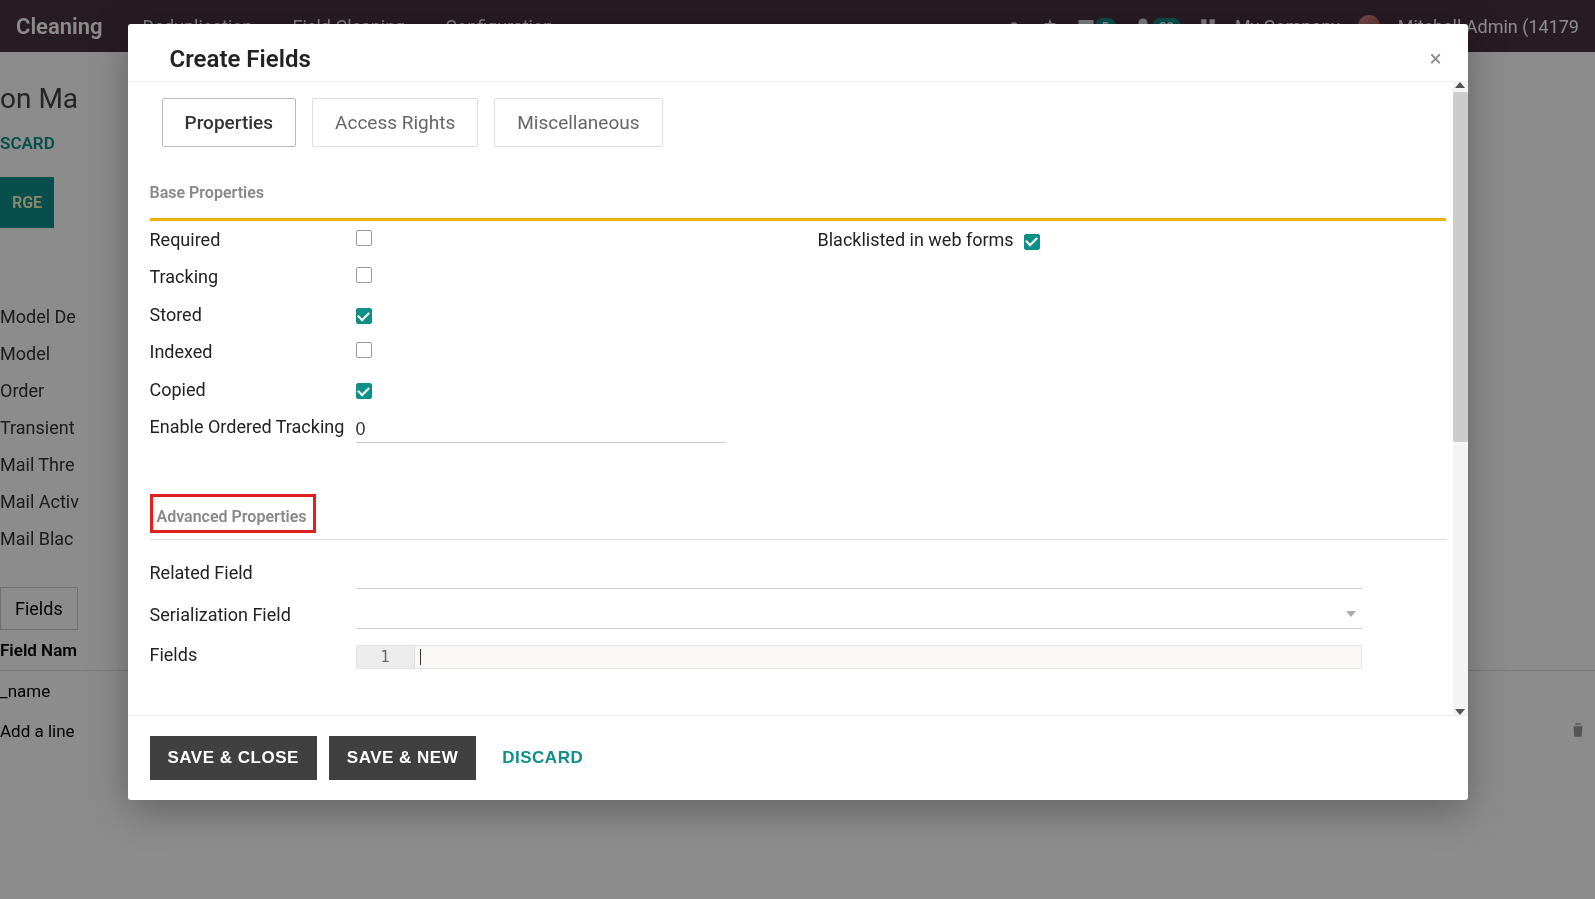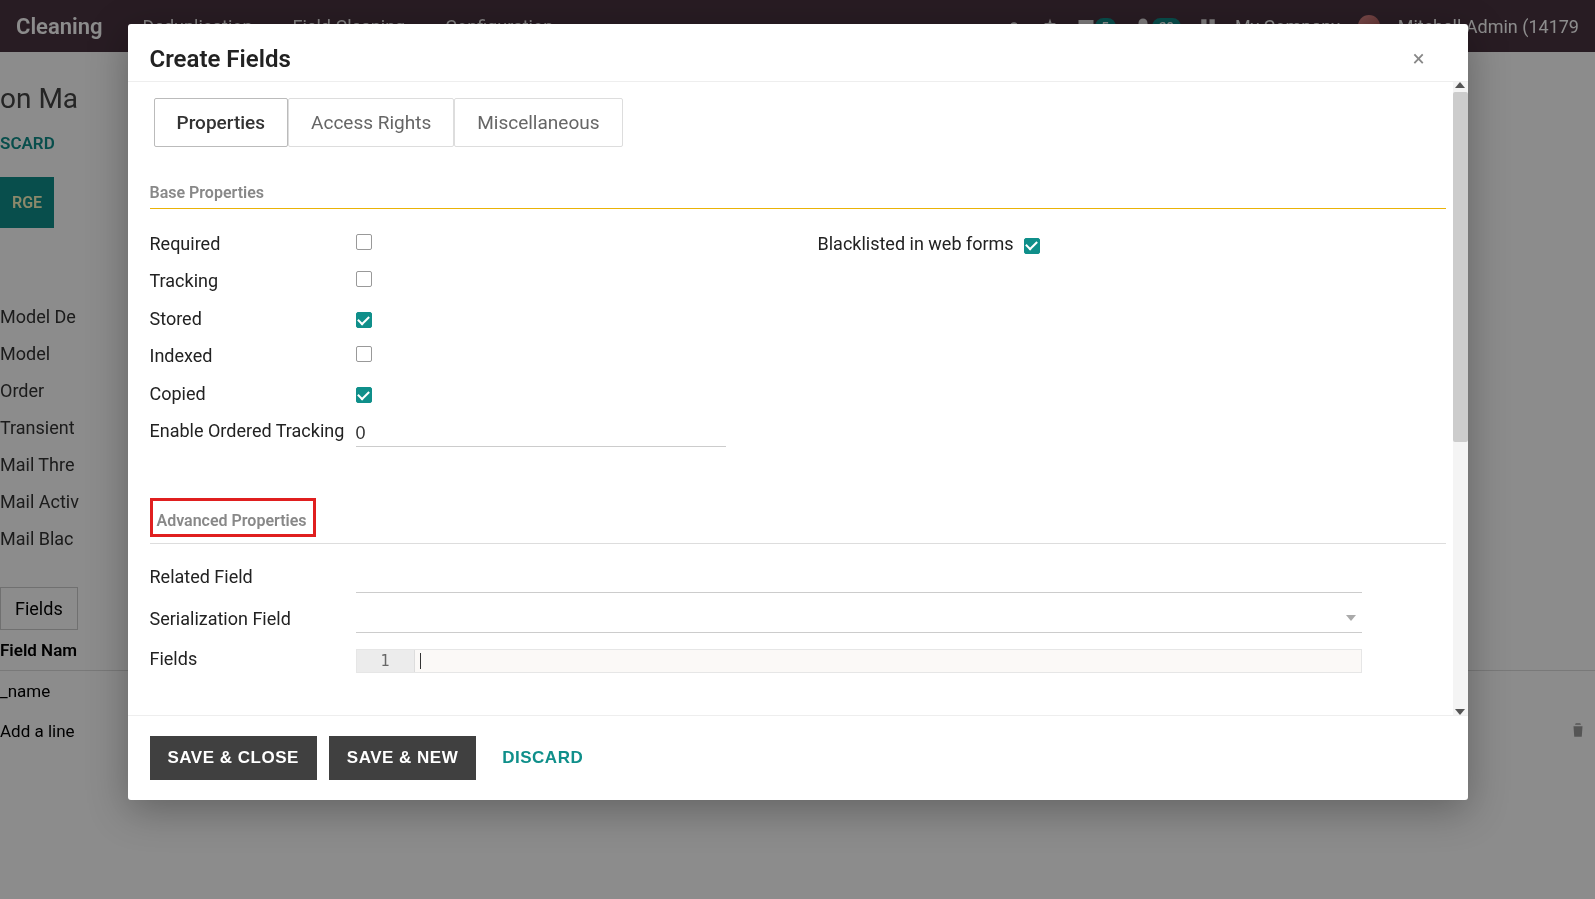--- a/index.html
+++ b/index.html
@@ -22,36 +22,36 @@
 .bg-content .bc-row { font-size: 18px; color: #333; padding: 8px 0; }
 .bg-content .bc-tab { padding: 10px 14px; border: 1px solid #ccc; display: inline-block; font-size: 18px; }
 .bg-content .bc-th { font-weight: 600; font-size: 17px; padding: 10px 0; border-bottom: 1px solid #ddd; }
 .bg-content .bc-cell { font-size: 17px; padding: 10px 0; }
 
 
 .overlay { position: absolute; inset: 0; background: rgba(0,0,0,0.45); display: flex; align-items: flex-start; justify-content: center; }
 
 .modal { background: #fff; width: 1340px; margin-top: 24px; border-radius: 3px; box-shadow: 0 10px 40px rgba(0,0,0,0.3); display: flex; flex-direction: column; height: 776px; position: relative; }
 
-.modal-header { padding: 18px 35px 6px 22px; display: flex; align-items: center; justify-content: space-between; }
+.modal-header { padding: 18px 18px 6px 22px; display: flex; align-items: center; justify-content: space-between; margin-left: 20px; }
 .modal-title { font-size: 24px; font-weight: 600; color: #222; }
 .modal-close { font-size: 22px; color: #888; cursor: pointer; padding: 4px 8px; }
 
 .modal-body-wrap { flex: 1; overflow: hidden; position: relative; border-top: 1px solid #eee; border-bottom: 1px solid #eee; }
 .modal-body { padding: 10px 22px; overflow-y: auto; height: 100%; }
 .modal-scrolltrack { position: absolute; right: 0; top: 0; bottom: 0; width: 15px; background: #f4f4f4; }
 .modal-scrollthumb { position: absolute; right: 0; top: 10px; width: 15px; height: 350px; background: #ccc; border-radius: 2px; }
 .scroll-arrow-up { position: absolute; right: 3px; top: 0; width: 0; height: 0; border-left: 5px solid transparent; border-right: 5px solid transparent; border-bottom: 6px solid #555; }
 .scroll-arrow-down { position: absolute; right: 3px; bottom: 0; width: 0; height: 0; border-left: 5px solid transparent; border-right: 5px solid transparent; border-top: 6px solid #555; }
 
-.tabs { display: flex; margin: 6px 0 36px 4px; text-align: center; }
+.tabs { display: flex; gap: 16px; margin: 6px 0 36px 12px; text-align: center; }
 .tab { padding: 12px 22px; font-size: 19px; color: #666; border: 1px solid #ddd; background: #fff; cursor: pointer; border-radius: 2px; }
 .tab.active { color: #333; border-color: #bbb; font-weight: 500; }
 
-.section-head { font-size: 16px; color: #888; font-weight: 600; padding-bottom: 6px; border-bottom: 1px solid #eab308; margin-bottom: 16px; }
+.section-head { font-size: 16px; color: #888; font-weight: 600; padding-bottom: 16px; border-bottom: 3px solid #eab308; margin-bottom: 0; }
 .section-head.highlight { border: 3px solid #e01f1f; padding: 10px 6px 4px 4px; display: inline-block; border-bottom: 3px solid #e01f1f; margin-bottom: 14px; }
 
 .form-grid { display: flex; gap: 40px; margin-bottom: 44px; }
 .form-col { flex: 1; }
 .form-row { display: flex; align-items: flex-start; padding: 7px 0; }
 .form-row .flabel { width: 206px; font-size: 18px; color: #222; line-height: 1.3; }
 .form-row .fcontrol { flex: 1; padding-top: 2px; }
 
 .chk { width: 16px; height: 16px; border: 1px solid #999; background: #fff; display: inline-flex; align-items: center; justify-content: center; cursor: pointer; border-radius: 2px; }
 .chk.checked { background: #0f8f8a; border-color: #0f8f8a; }

